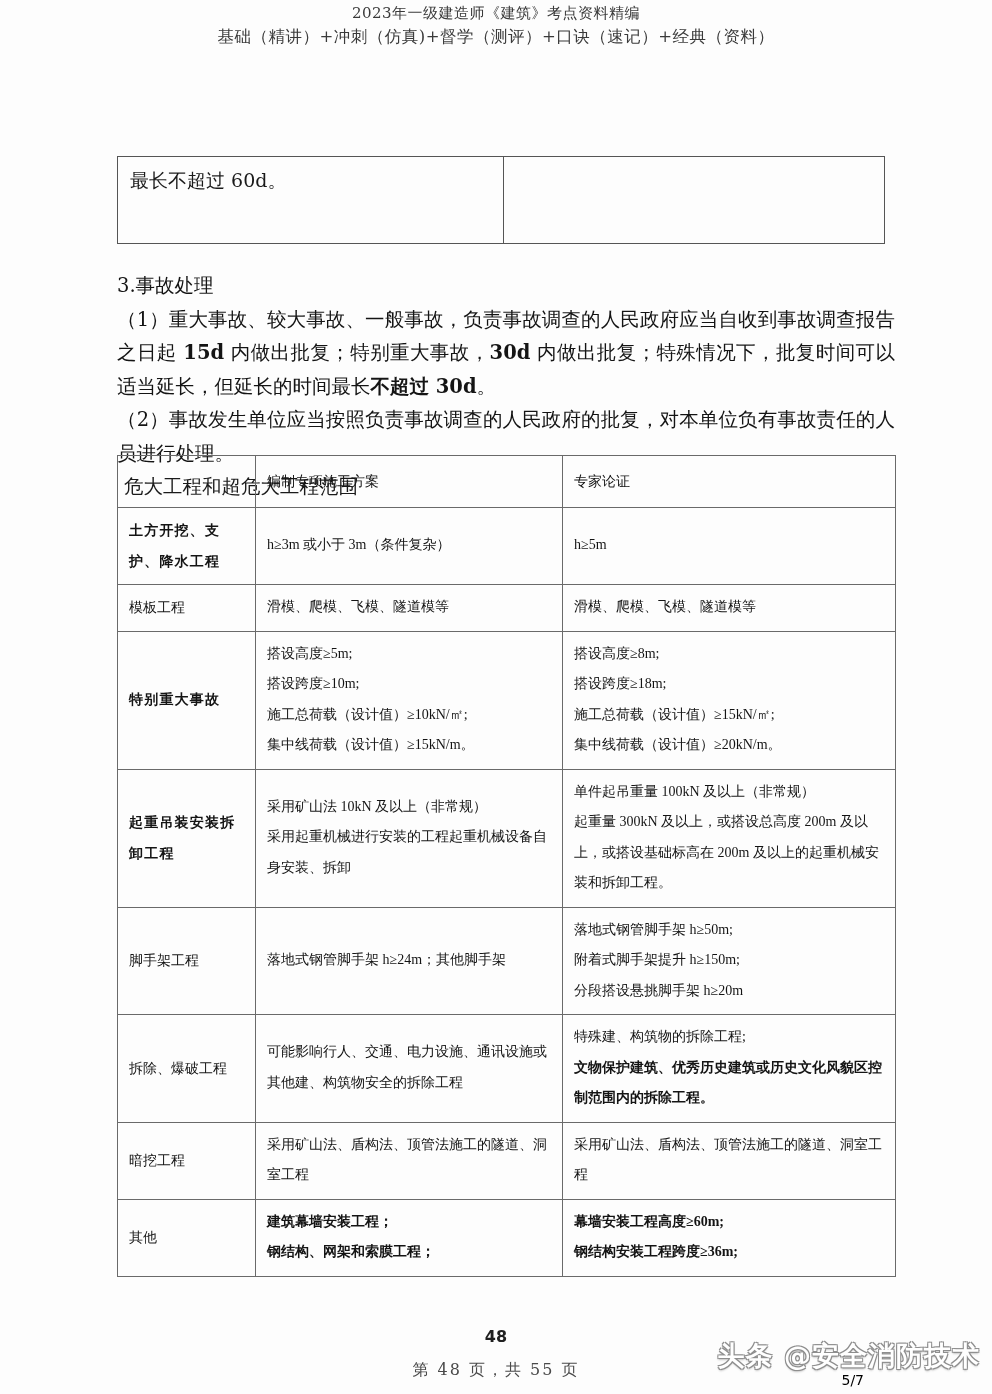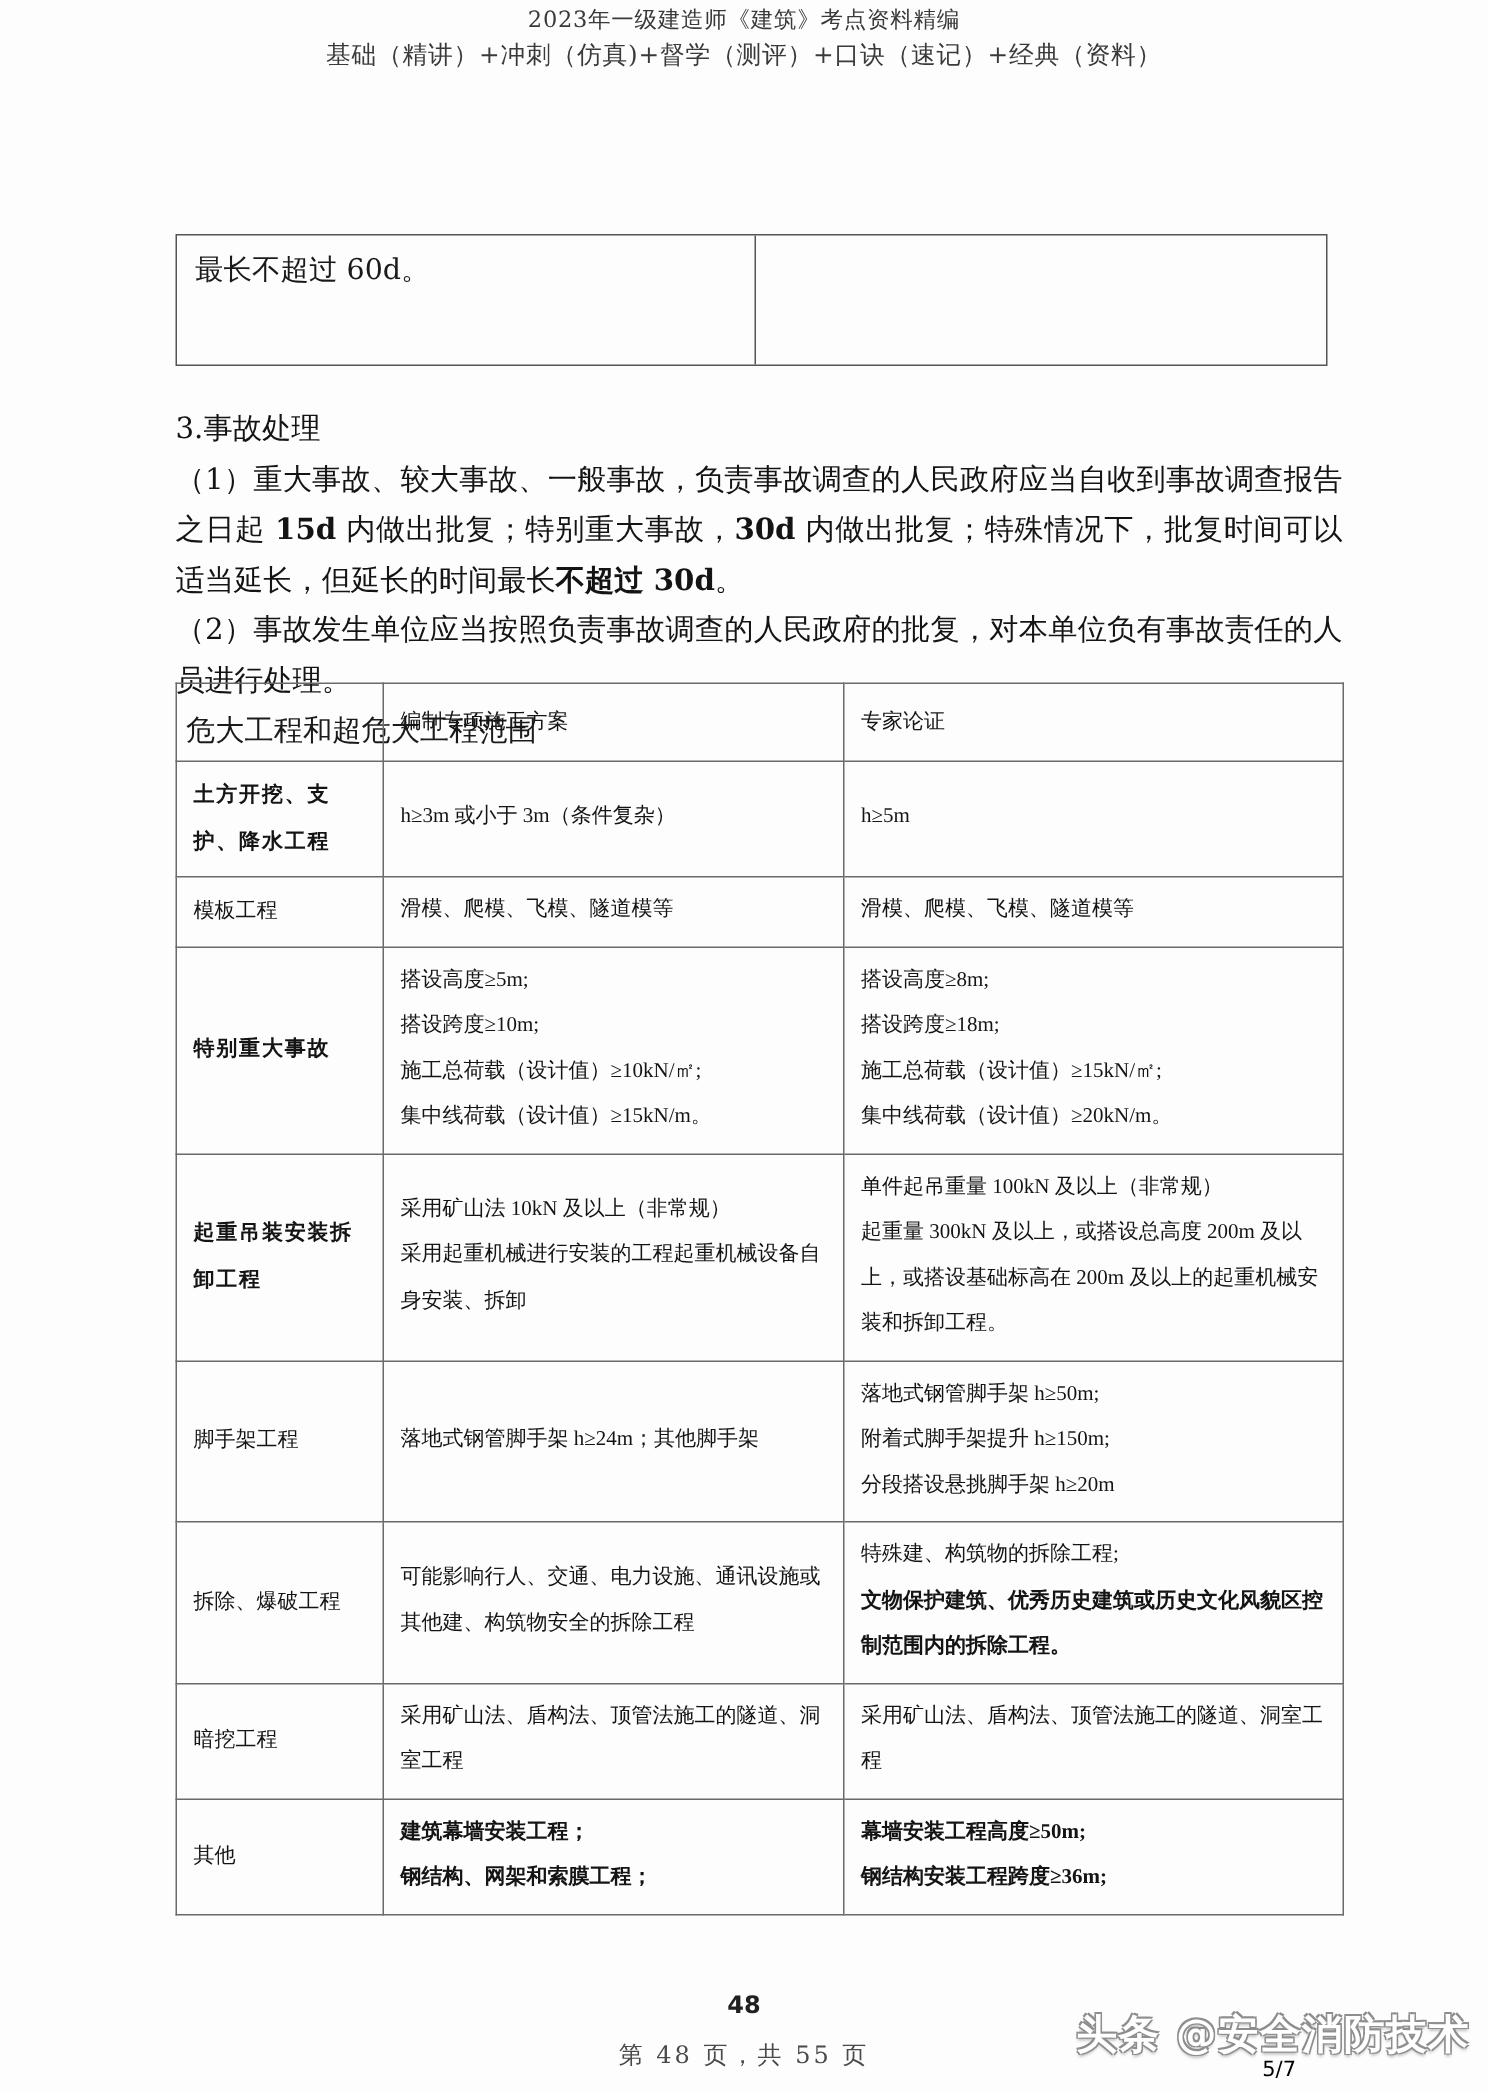--- a/index.html
+++ b/index.html
@@ -294,21 +294,21 @@
             <span class="cellline">采用矿山法、盾构法、顶管法施工的隧道、洞室工程</span>
           </td>
         </tr>
         <tr>
           <td class="rowlabel">其他</td>
           <td class="body-cell bold">
             <span class="cellline">建筑幕墙安装工程；</span>
             <span class="cellline">钢结构、网架和索膜工程；</span>
           </td>
           <td class="body-cell">
-            <span class="cellline" style="font-weight: bold;">幕墙安装工程高度≥50m;</span>
+            <span class="cellline" style="font-weight: bold;">幕墙安装工程高度≥60m;</span>
             <span class="cellline" style="font-weight: bold;">钢结构安装工程跨度≥36m;</span>
           </td>
         </tr>
       </tbody>
   </table>
 
   <div class="page-num">48</div>
   <div class="page-footer">第 48 页，共 55 页</div>
 
   <div class="watermark">头条 @安全消防技术</div>

